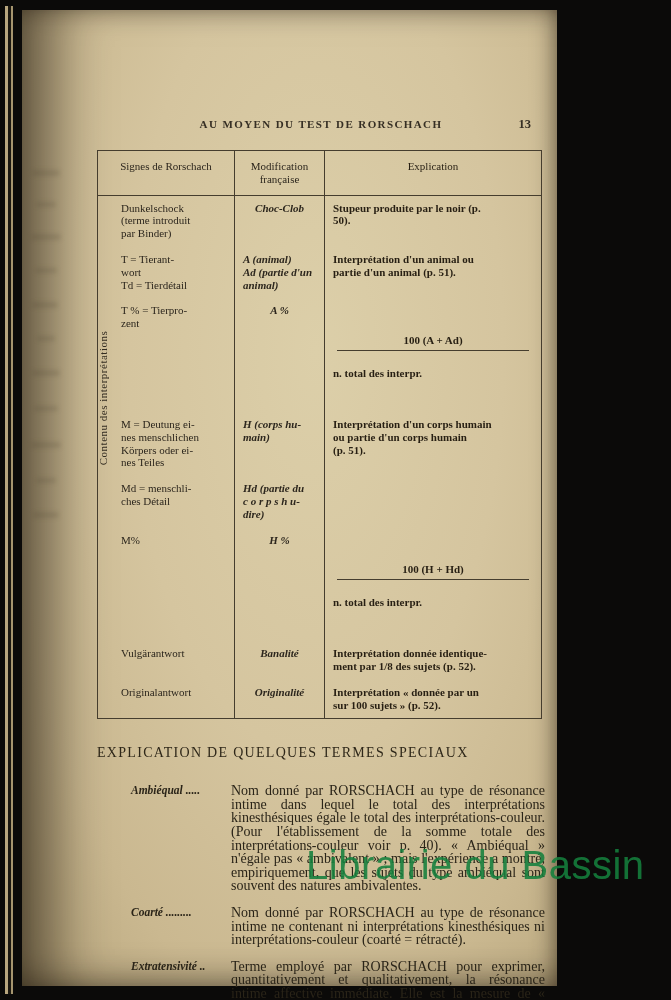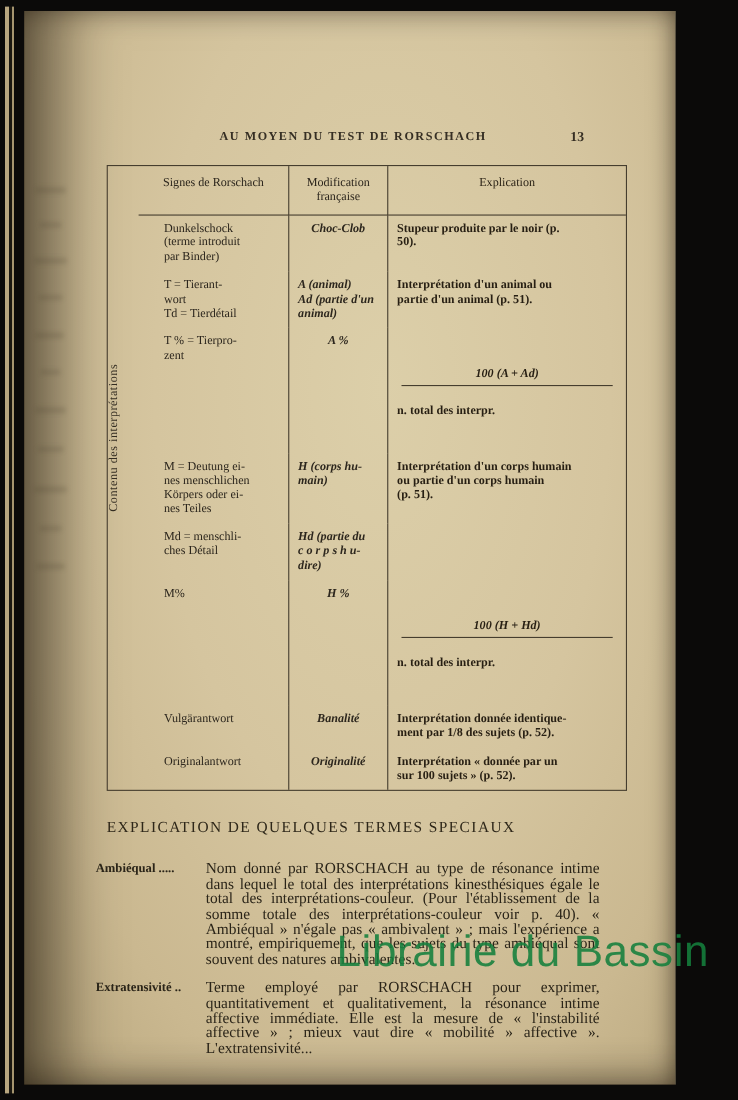--- a/index.html
+++ b/index.html
@@ -11,66 +11,66 @@
   .stack {
     position:absolute; left:0; top:6px; width:24px; height:988px;
     background:linear-gradient(90deg,
       #0b0a09 0px,#0b0a09 5px,
       #b8a67f 5px,#b8a67f 8px,
       #1a1710 8px,#1a1710 11px,
       #a6956f 11px,#a6956f 13px,
       #0b0a09 13px,#0b0a09 24px);
   }
   .page {
-    position:absolute; left:22px; top:10px; width:592px; height:976px;
+    position:absolute; left:22px; top:10px; width:535px; height:976px;
     background:radial-gradient(ellipse at 55% 35%, #dccfa9 0%, #d5c59f 45%, #cab890 75%, #b7a57c 100%);
     box-shadow:
       inset 62px 0 55px -30px rgba(20,12,4,0.55),
       inset -14px 0 24px -14px rgba(20,12,4,0.5),
       inset 0 -22px 34px -16px rgba(20,12,4,0.4),
       inset 0 14px 24px -14px rgba(20,12,4,0.32);
     color:#2c261d;
   }
   .bleed i { position:absolute; background:rgba(80,68,48,0.20); filter:blur(2px); border-radius:3px; display:block; }
 
   .content { position:absolute; left:75px; top:108px; width:448px; }
 
   .runhead { position:relative; text-align:center; height:15px; margin-bottom:17px;
     font-size:11px; letter-spacing:1.4px; font-weight:600; color:#362f24; }
   .rh-page { position:absolute; right:14px; top:-1px; letter-spacing:0; font-size:12.5px; }
 
   .rtable {
     position:relative; width:443px; border:1px solid #453d2e;
     display:grid; grid-template-columns:137px 90px 1fr;
-    font-size:11px; line-height:12.8px;padding-left:28px;
+    font-size:11px; line-height:12.8px;
   }
   .trow { display:contents; }
   .cell { padding:6px 8px 7px; white-space:pre-line; }
   .c1 { border-right:1px solid #453d2e; padding-left:23px; }
   .c2 { border-right:1px solid #453d2e; font-style:italic; font-weight:600; }
   .c3 { font-weight:700; color:#271f13; }
   .thead { font-style:normal; }
   .thead .cell { border-bottom:1px solid #453d2e; text-align:center; padding:9px 6px;
     font-weight:400; font-style:normal; }
   .center { text-align:center; }
   .fraction { margin-top:4px; font-weight:700; color:#271f13; }
-  .frac-num { text-align:center; border-bottom:1px solid #453d2e; padding-bottom:3px; margin:0 4px;font-style:italic; }
+  .frac-num { text-align:center; border-bottom:1px solid #453d2e; padding-bottom:3px; margin:0 4px; }
   .frac-den { text-align:left; padding-top:3px; }
   .side-label {
     position:absolute; top:240px; left:-124px; width:260px; height:14px;
     transform:rotate(-90deg); text-align:center;
     font-size:11px; letter-spacing:0.5px; font-weight:400; color:#332c21;
   }
 
   .section-heading { margin-top:26px; font-size:14px;
     letter-spacing:1.3px; color:#2e2719; font-weight:500; }
 
   .defs { margin-top:23px; margin-left:-10px; }
   .def-row { display:flex; margin-bottom:13px; }
-  .def-term { width:100px; flex:none; font-weight:600; font-size:11.5px; color:#2a2418; }
+  .def-term { width:100px; flex:none; font-style:italic; font-weight:600; font-size:11.5px; color:#2a2418;margin-left:44px; }
   .def-text { flex:1; text-align:justify; font-size:14px; line-height:13.6px; color:#2a2418; font-weight:500; }
 
   .watermark {
     position:absolute; left:306px; top:843px;
     font-family:"Liberation Sans","DejaVu Sans",sans-serif;
     font-size:40px; letter-spacing:0.5px; opacity:0.88; white-space:nowrap;
   }
 </style>
 </head>
 <body>
@@ -190,20 +190,24 @@
       </div>
 
       <div class="section-heading">EXPLICATION DE QUELQUES TERMES SPECIAUX</div>
 
       <div class="defs">
         <div class="def-row">
           <div class="def-term">Ambiéqual .....</div>
           <div class="def-text">Nom donné par RORSCHACH au type de résonance intime dans lequel le total des interprétations kinesthésiques égale le total des interprétations-couleur. (Pour l'établissement de la somme totale des interprétations-couleur voir p. 40). « Ambiéqual » n'égale pas « ambivalent » ; mais l'expérience a montré, empiriquement, que les sujets du type ambiéqual sont souvent des natures ambivalentes.</div>
         </div>
         <div class="def-row">
+          <div class="def-term">Coarté .........</div>
+          <div class="def-text">Nom donné par RORSCHACH au type de résonance intime ne contenant ni interprétations kinesthésiques ni interprétations-couleur (coarté = rétracté).</div>
+        </div>
+        <div class="def-row">
           <div class="def-term">Extratensivité ..</div>
           <div class="def-text">Terme employé par RORSCHACH pour exprimer, quantitativement et qualitativement, la résonance intime affective immédiate. Elle est la mesure de « l'instabilité affective » ; mieux vaut dire « mobilité » affective ». L'extratensivité...</div>
         </div>
       </div>
 
     </div>
   </div>
 
   <div class="watermark" style="color: #15803d;">Librairie du Bassin</div>
 </div>

